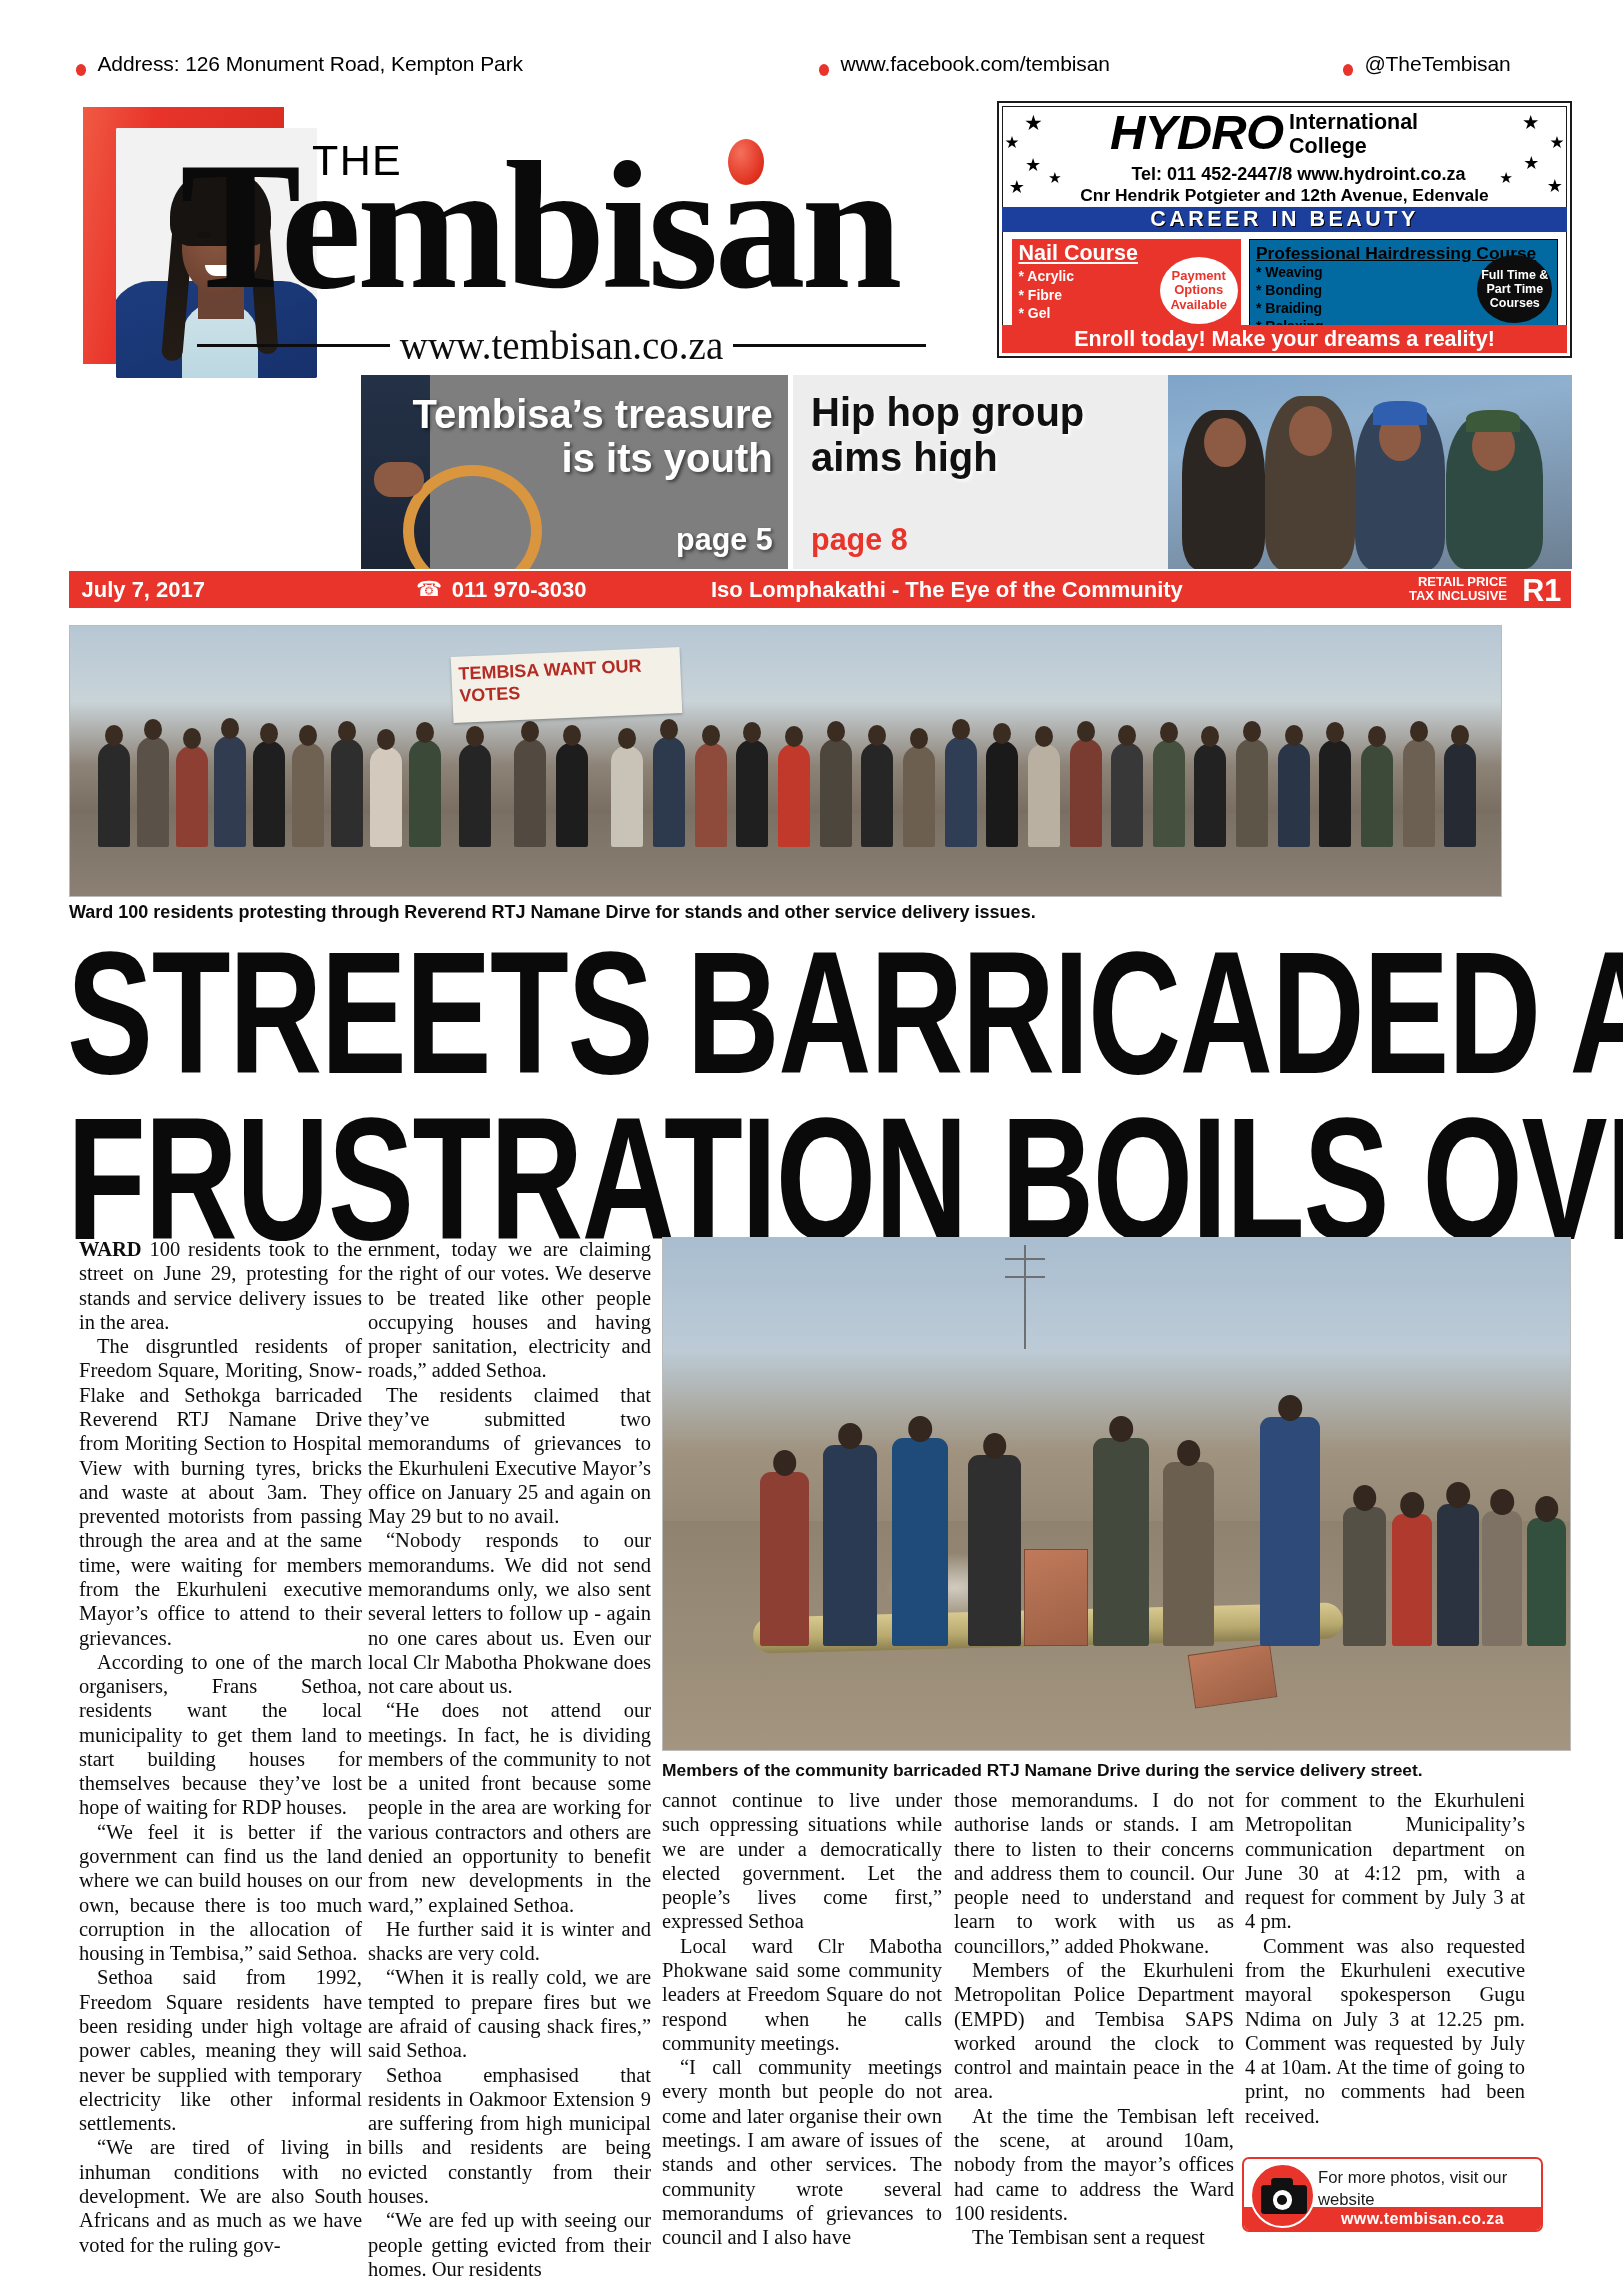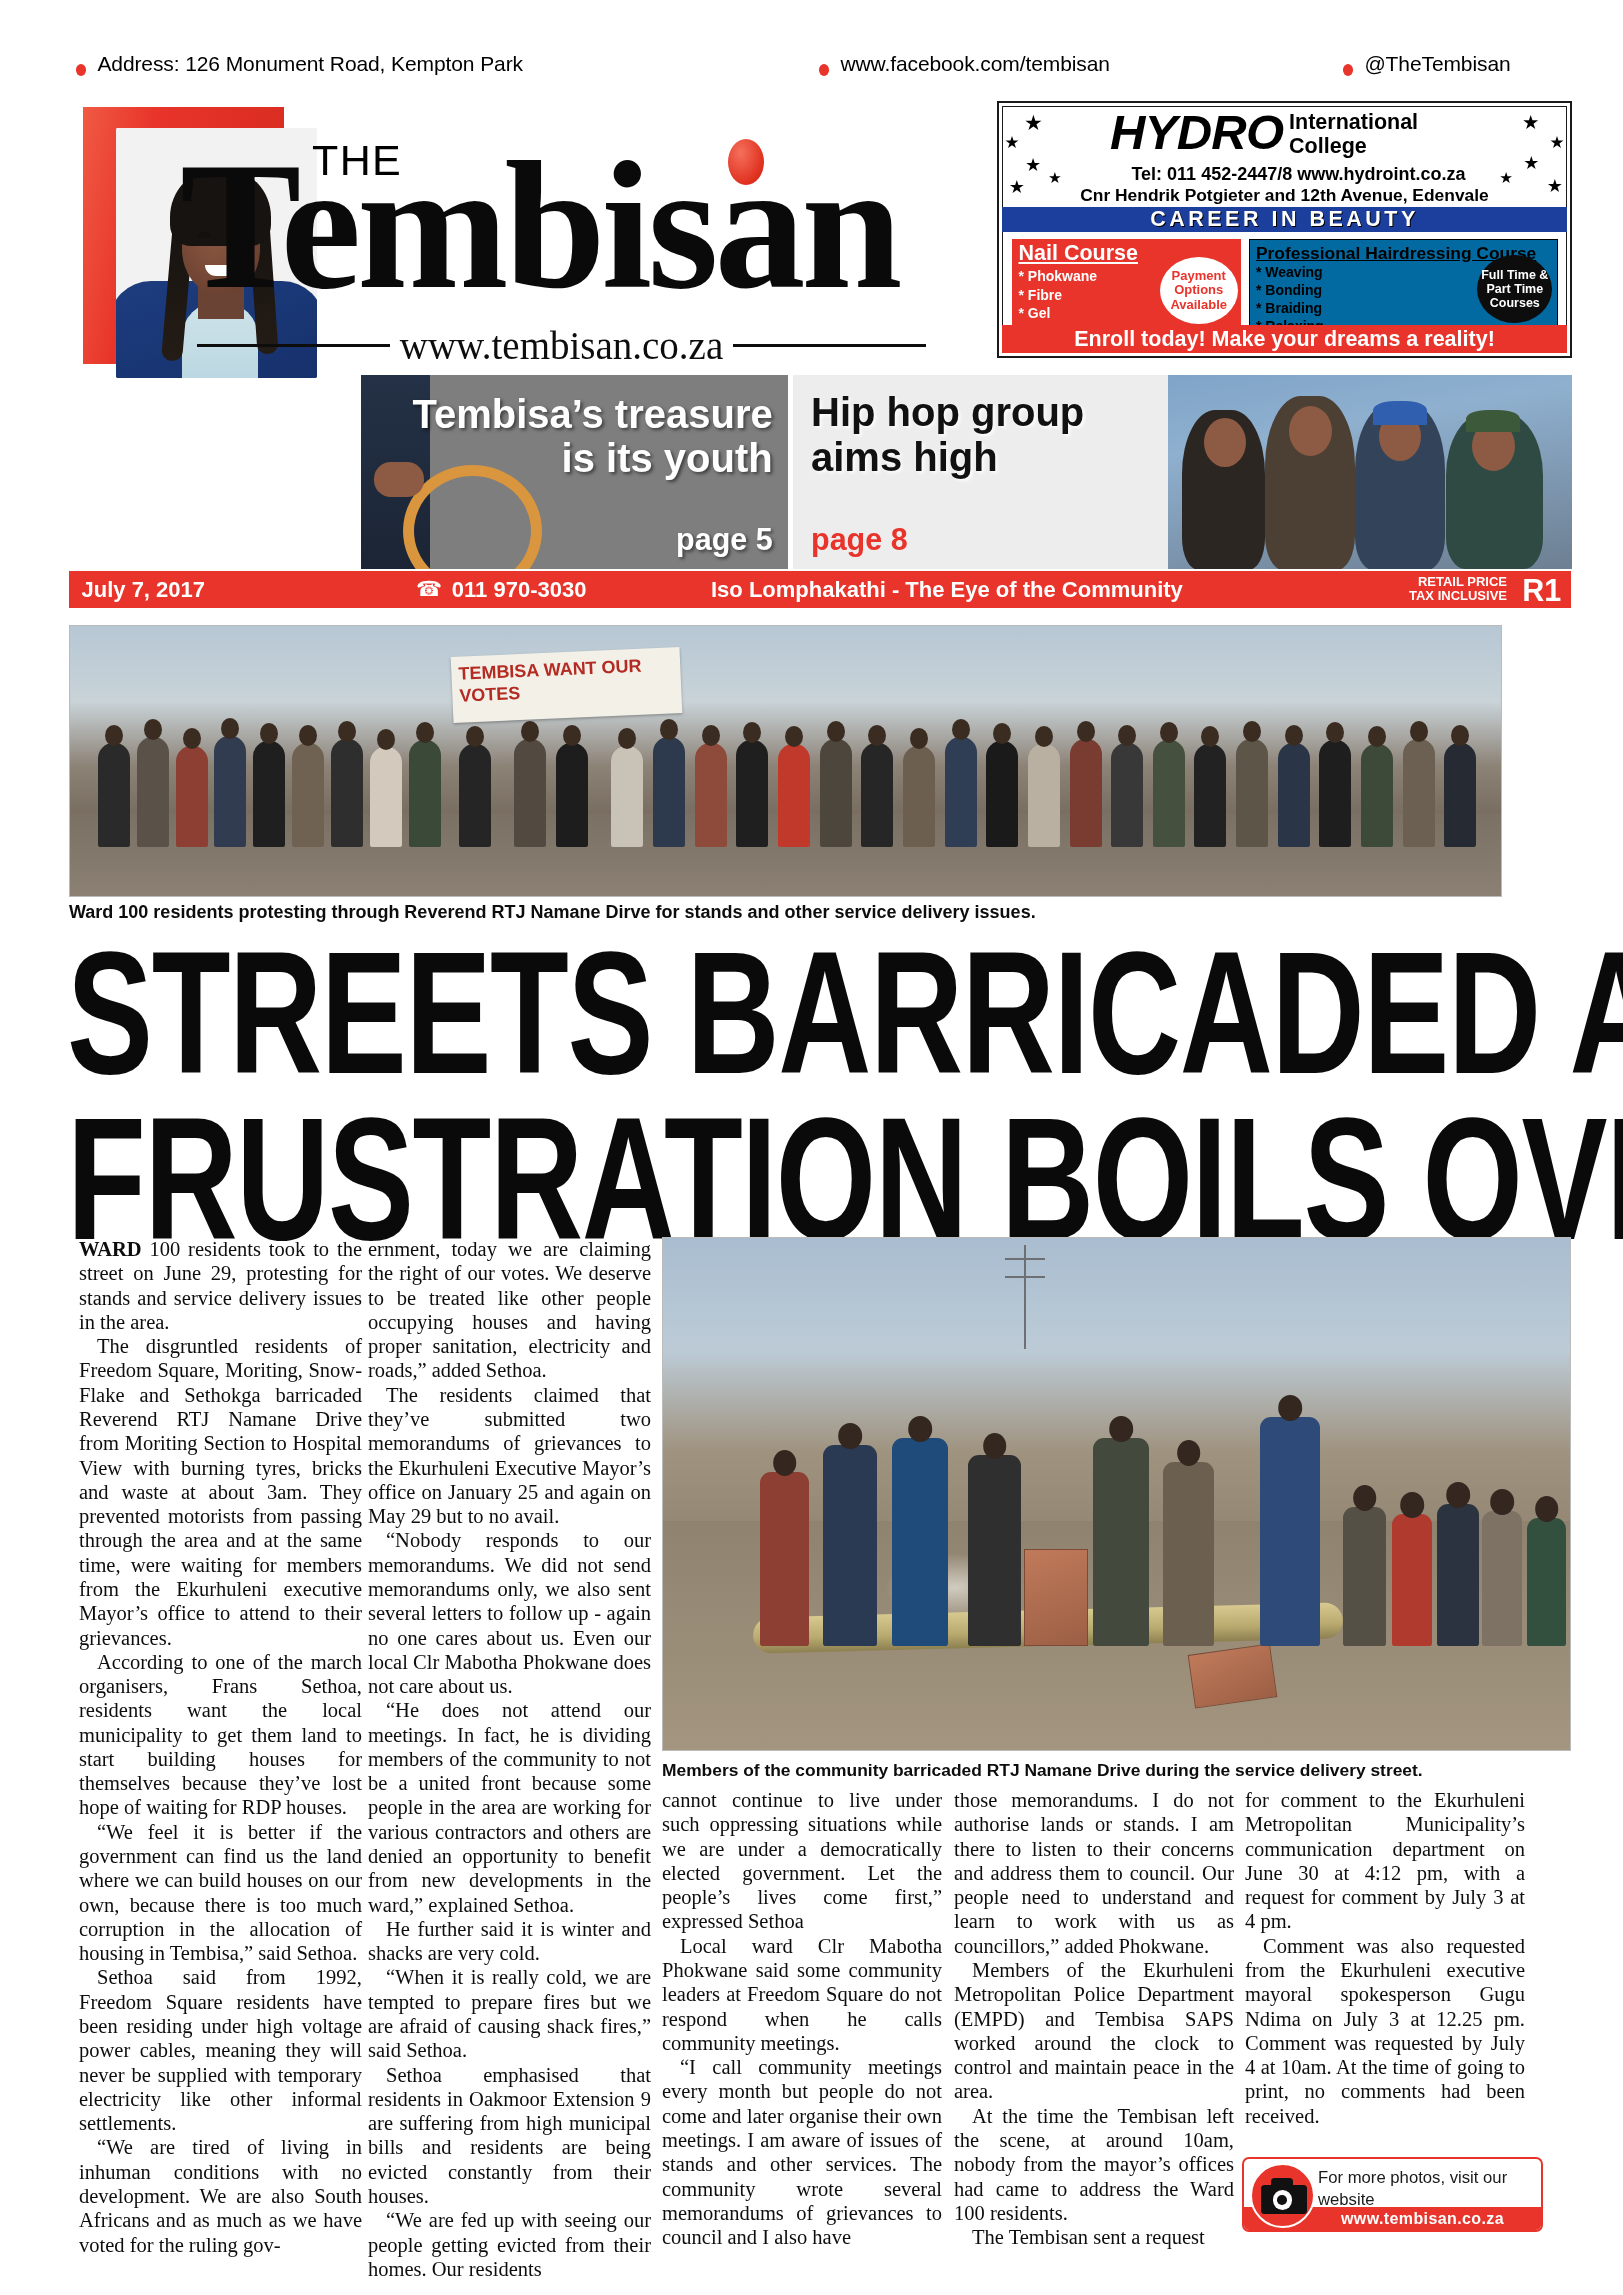--- a/index.html
+++ b/index.html
@@ -755,21 +755,21 @@
       </div>
       <div class="hy-tel">Tel: 011 452-2447/8    www.hydroint.co.za</div>
       <div class="hy-addr">Cnr Hendrik Potgieter and 12th Avenue, Edenvale</div>
     </div>
     <div class="hy-banner">
       <span>CAREER IN BEAUTY</span>
     </div>
     <div class="hy-cols">
       <div class="hy-nail">
         <h4>Nail Course</h4>
-        <div class="hy-li">* Phokwane</div>
+        <div class="hy-li">* Acrylic</div>
         <div class="hy-li">* Fibre</div>
         <div class="hy-li">* Gel</div>
         <div class="hy-li">* Silk</div>
         <div class="hy-pay">Payment Options Available</div>
       </div>
       <div class="hy-hair">
         <h4>Professional Hairdressing Course</h4>
         <div class="hy-li2">* Weaving</div>
         <div class="hy-li2">* Bonding</div>
         <div class="hy-li2">* Braiding</div>

